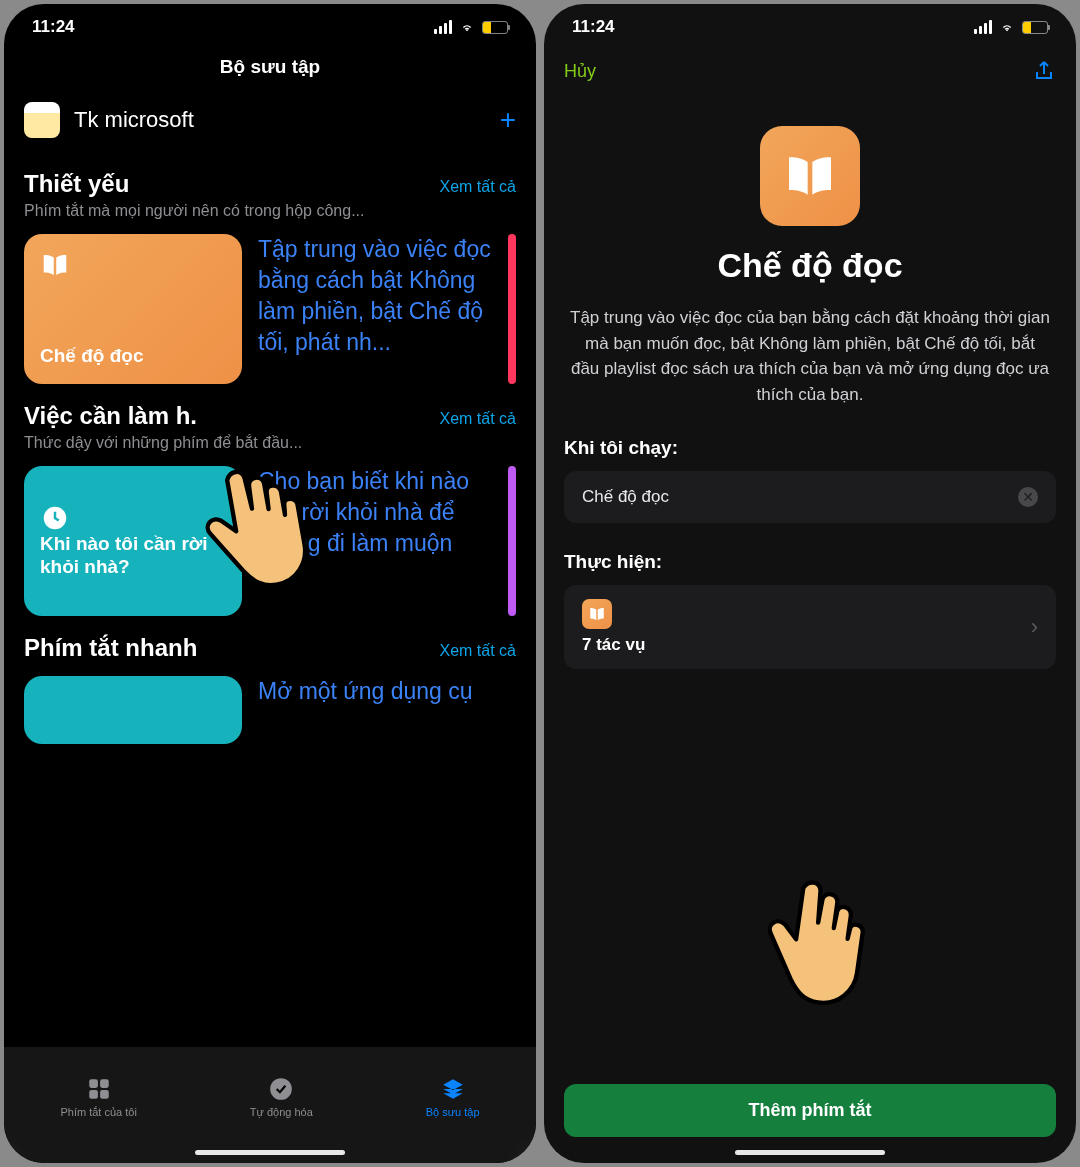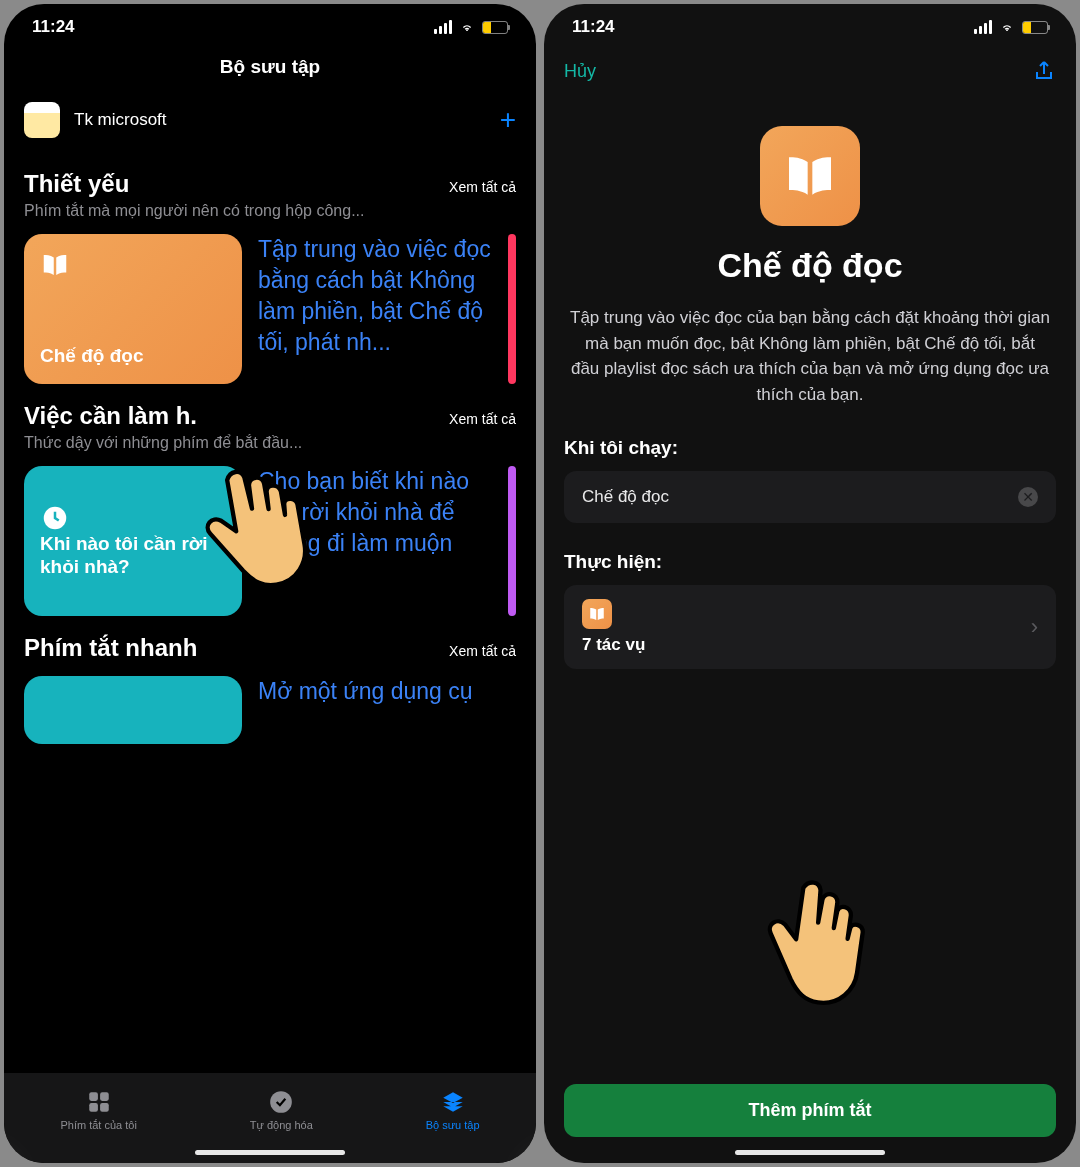--- a/index.html
+++ b/index.html
@@ -37,54 +37,54 @@
 .b1{height:5px}.b2{height:8px}.b3{height:11px}.b4{height:14px}
 .wifi-icon { width: 18px; height: 14px; }
 .battery { width: 26px; height: 13px; border: 1px solid rgba(255,255,255,0.5); border-radius: 3px; position: relative; }
 .battery::after { content: ""; position: absolute; right: -3px; top: 3px; width: 2px; height: 5px; background: rgba(255,255,255,0.5); border-radius: 0 1px 1px 0; }
 .battery-fill { width: 35%; height: 100%; background: #ffcc00; border-radius: 2px 0 0 2px; }
 
 .nav-title { text-align: center; font-size: 19px; font-weight: 600; padding: 10px 0 14px; }
 
 .folder-row { display: flex; align-items: center; gap: 14px; padding: 10px 20px 14px; }
 .notes-ic { width: 36px; height: 36px; border-radius: 8px; background: linear-gradient(#fff 30%, #ffe9a3 30%); }
-.folder-name { flex: 1; font-size: 17px; font-weight: 400; }
+.folder-name { flex: 1; font-size: 22px; font-weight: 400; }
 .plus-btn { color: #0a84ff; font-size: 28px; font-weight: 300; }
 
 .sec { padding: 18px 20px 0; }
 .sec-head { display: flex; justify-content: space-between; align-items: baseline; }
 .sec-title { font-size: 24px; font-weight: 700; }
-.see-all { color: #ffffff; font-size: 14px; }
+.see-all { color: #0ea5e9; font-size: 16px; }
 .sec-sub { color: #8e8e93; font-size: 16px; margin-top: 4px; white-space: nowrap; overflow: hidden; text-overflow: ellipsis; }
 
 .card-row { display: flex; gap: 16px; margin-top: 14px; align-items: stretch; position: relative; }
 .card {
   width: 218px; height: 150px; border-radius: 18px; padding: 16px;
   display: flex; flex-direction: column; justify-content: space-between;
   position: relative; flex-shrink: 0;
 }
 .card.orange { background: linear-gradient(135deg, #f2a65a, #ee9147); }
 .card.teal { background: #17b3bd; justify-content: center; }
 .card.teal2 { background: #17b3bd; height: 68px; width: 218px; }
 .card-ic { width: 30px; height: 30px; color: #fff; }
 .card-title { color: #fff; font-size: 19px; font-weight: 600; line-height: 1.2; }
 .card-desc { flex: 1; color: #3b82f6; font-size: 23px; line-height: 1.35; overflow: hidden; }
 .edge-strip { width: 8px; border-radius: 4px; align-self: stretch; }
 .es-red { background: #ff375f; }
 .es-purple { background: #bf5af2; }
 
-.tabbar { margin-top: auto; height: 90px; background: rgba(23,23,24,0.95); display: flex; justify-content: space-around; align-items: center; padding: 6px 0 22px; backdrop-filter: blur(8px); }
+.tabbar { margin-top: auto; height: 116px; background: rgba(23,23,24,0.95); display: flex; justify-content: space-around; align-items: center; padding: 6px 0 22px; backdrop-filter: blur(8px); }
 .tab { display: flex; flex-direction: column; align-items: center; gap: 4px; color: #8e8e93; font-size: 11px; }
 .tab.active { color: #0a84ff; }
 .tab-ic { width: 26px; height: 26px; }
 .home-bar { position: absolute; bottom: 8px; left: 50%; transform: translateX(-50%); width: 150px; height: 5px; background: #fff; border-radius: 3px; opacity: 0.9; }
 
 
 .top-actions { display: flex; justify-content: space-between; align-items: center; padding: 12px 20px; }
-.cancel { color: #14b8a6; font-size: 18px; }
+.cancel { color: #84cc16; font-size: 18px; }
 .share { color: #0a84ff; }
 .big-icon { width: 100px; height: 100px; background: linear-gradient(135deg, #f2a65a, #ee9147); border-radius: 22px; margin: 30px auto 20px; display: flex; align-items: center; justify-content: center; }
 .big-title { text-align: center; font-size: 34px; font-weight: 700; margin-bottom: 20px; }
 .big-desc { text-align: center; color: #d0d0d5; font-size: 17px; line-height: 1.5; padding: 0 26px 30px; }
 .field-label { padding: 0 20px; font-size: 19px; font-weight: 600; margin-bottom: 12px; }
 .field { margin: 0 20px 28px; background: #1c1c1e; border-radius: 12px; padding: 16px 18px; display: flex; align-items: center; gap: 12px; }
 .field-text { flex: 1; font-size: 17px; color: #e9e9ea; }
 .clear-x { width: 20px; height: 20px; border-radius: 50%; background: #48484a; color: #1c1c1e; display: flex; align-items: center; justify-content: center; font-size: 14px; }
 .action-field { margin: 0 20px; background: #1c1c1e; border-radius: 12px; padding: 14px 18px; display: flex; align-items: center; gap: 28px; }
 .small-ic { width: 30px; height: 30px; background: linear-gradient(135deg, #f2a65a, #ee9147); border-radius: 7px; display: flex; align-items: center; justify-content: center; }

